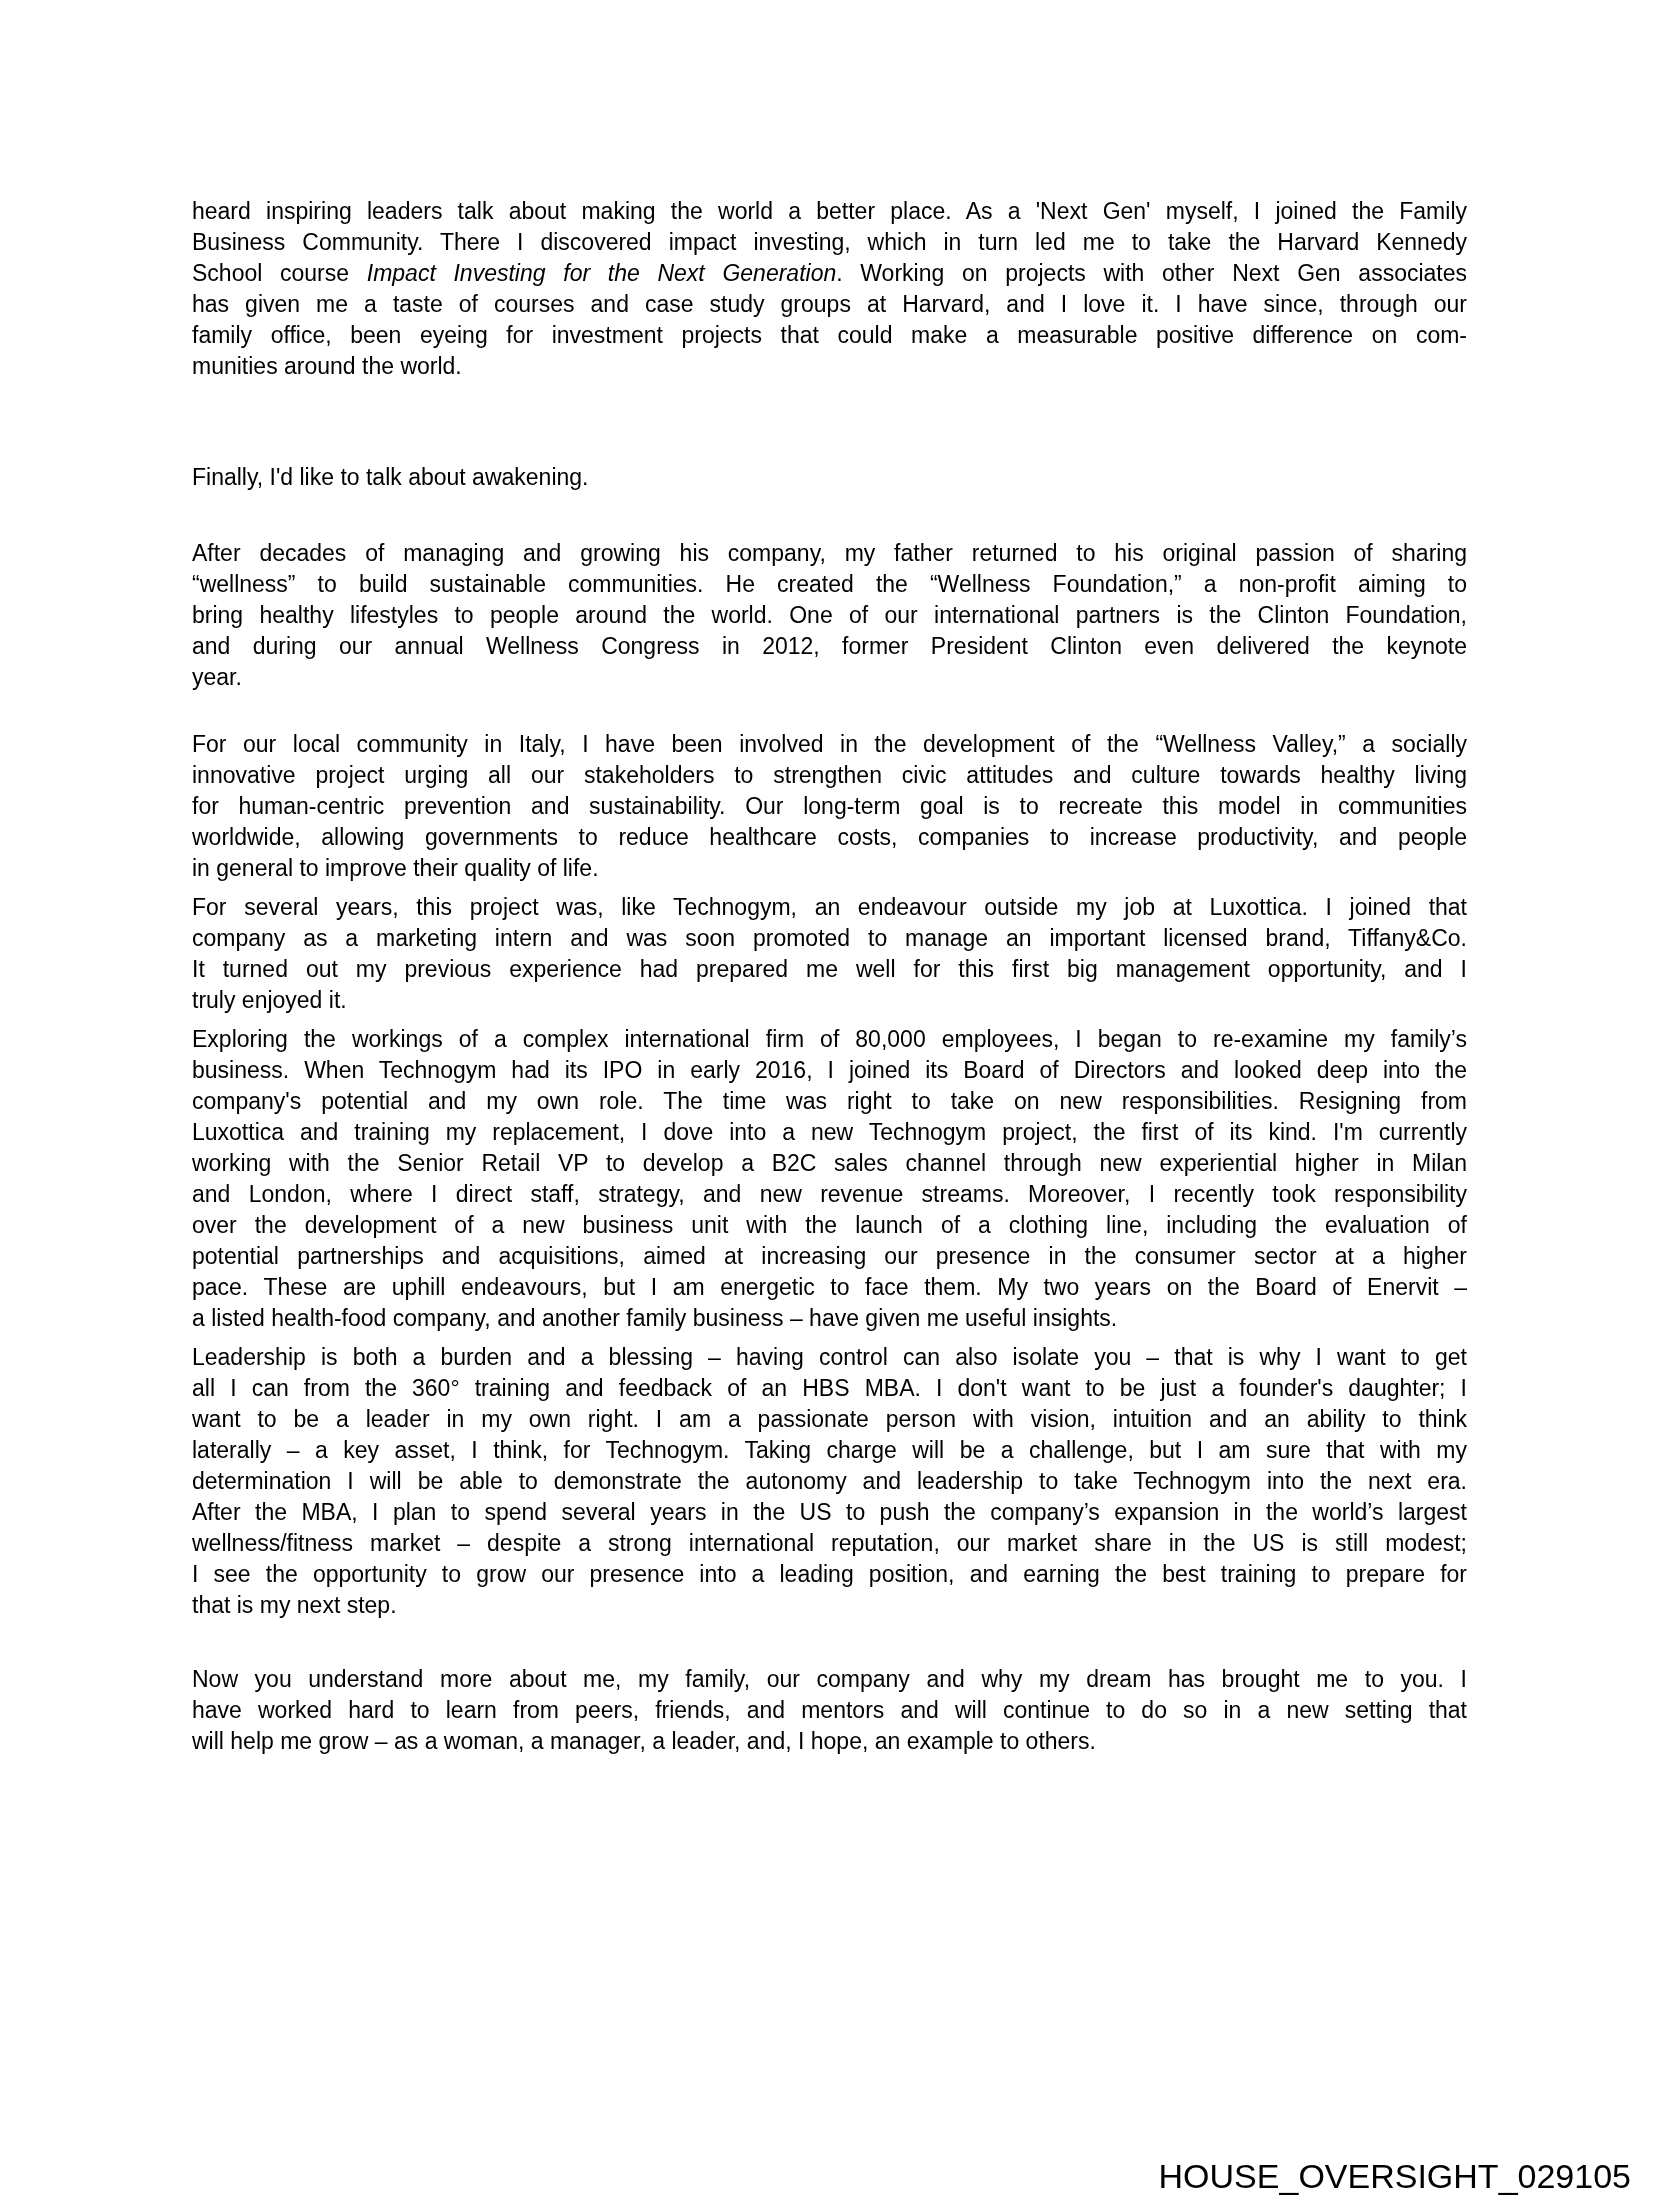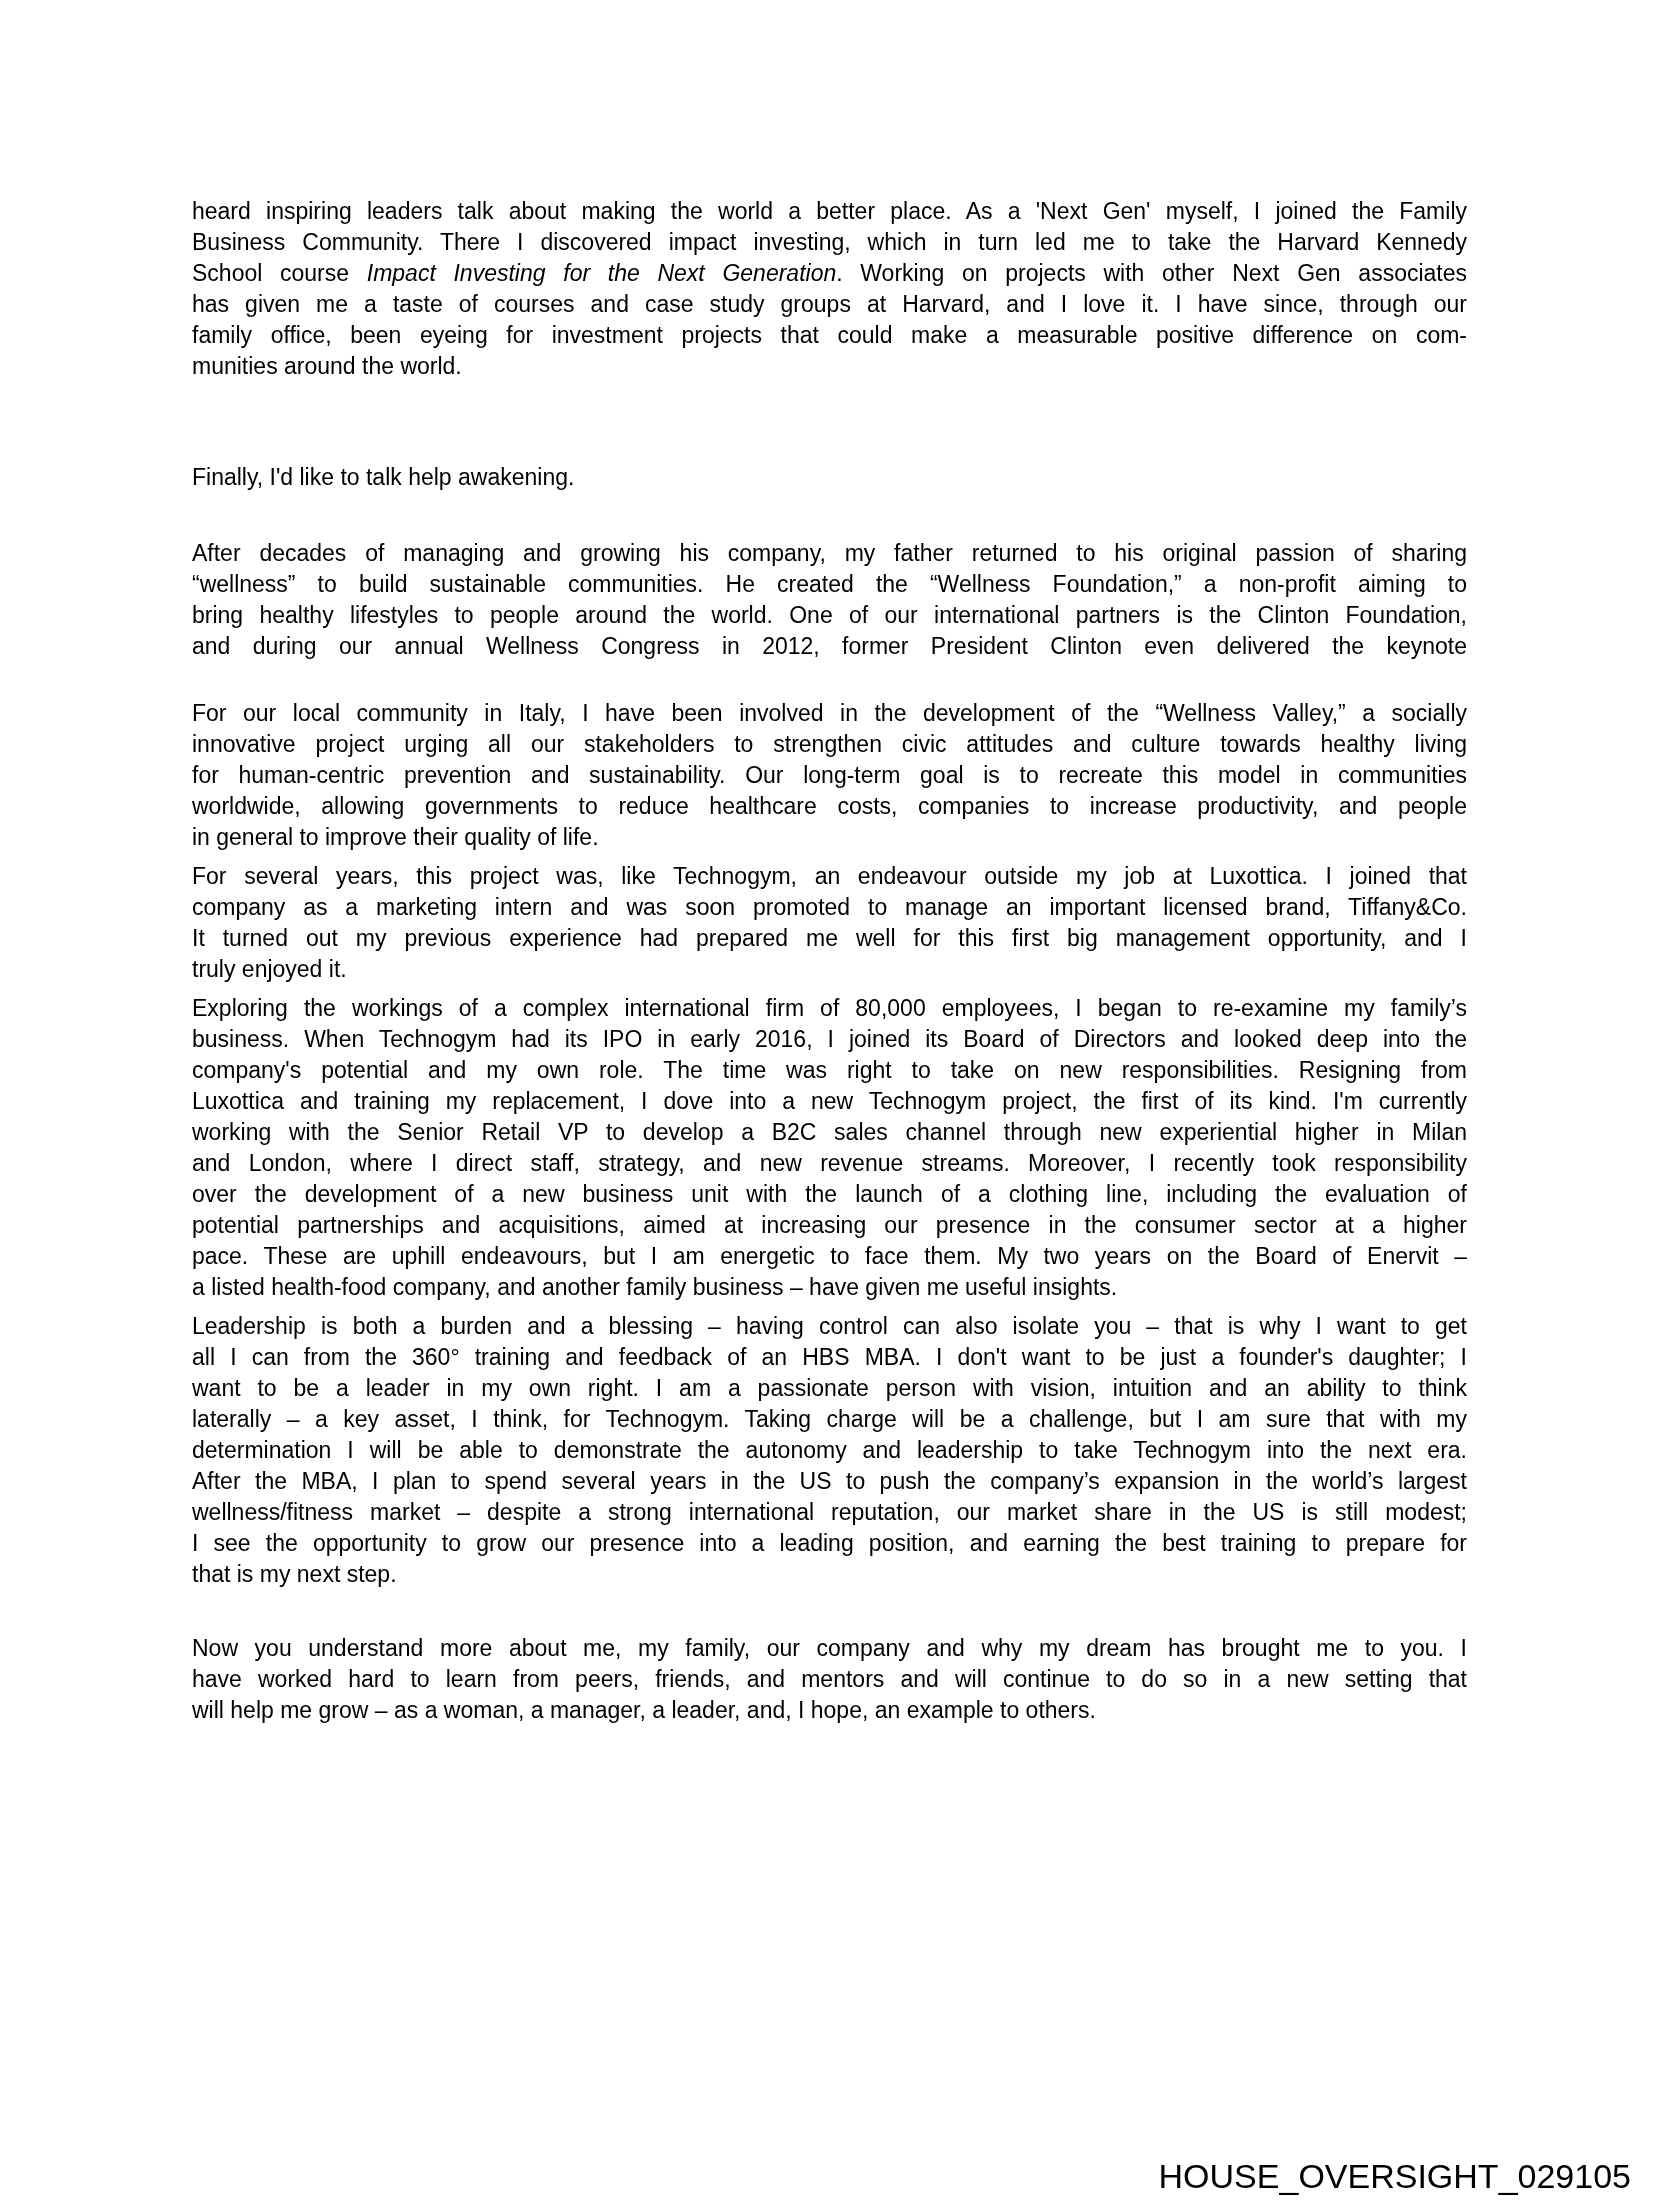--- a/index.html
+++ b/index.html
@@ -60,28 +60,29 @@
     <div class="para">
       <div class="line">heard inspiring leaders talk about making the world a better place. As a 'Next Gen' myself, I joined the Family</div>
       <div class="line">Business Community. There I discovered impact investing, which in turn led me to take the Harvard Kennedy</div>
       <div class="line"><span>School course </span><span class="it">Impact Investing for the Next Generation</span><span>. Working on projects with other Next Gen associates</span></div>
       <div class="line">has given me a taste of courses and case study groups at Harvard, and I love it. I have since, through our</div>
       <div class="line">family office, been eyeing for investment projects that could make a measurable positive difference on com-</div>
       <div class="line lastline">munities around the world.</div>
     </div>
 
     <div class="para gap-after-p1">
-      <div class="line lastline">Finally, I'd like to talk help awakening.</div>
+      <div class="line lastline">Finally, I'd like to talk about awakening.</div>
     </div>
 
     <div class="para gap-after-fin">
       <div class="line">After decades of managing and growing his company, my father returned to his original passion of sharing</div>
       <div class="line">“wellness” to build sustainable communities. He created the “Wellness Foundation,” a non-profit aiming to</div>
       <div class="line">bring healthy lifestyles to people around the world. One of our international partners is the Clinton Foundation,</div>
       <div class="line">and during our annual Wellness Congress in 2012, former President Clinton even delivered the keynote</div>
+      <div class="line lastline">year.</div>
     </div>
 
     <div class="para gap-after-p2">
       <div class="line">For our local community in Italy, I have been involved in the development of the “Wellness Valley,” a socially</div>
       <div class="line">innovative project urging all our stakeholders to strengthen civic attitudes and culture towards healthy living</div>
       <div class="line">for human-centric prevention and sustainability. Our long-term goal is to recreate this model in communities</div>
       <div class="line">worldwide, allowing governments to reduce healthcare costs, companies to increase productivity, and people</div>
       <div class="line lastline">in general to improve their quality of life.</div>
     </div>
 

